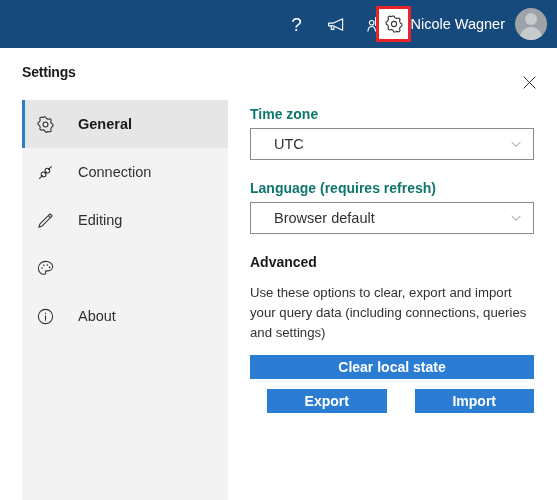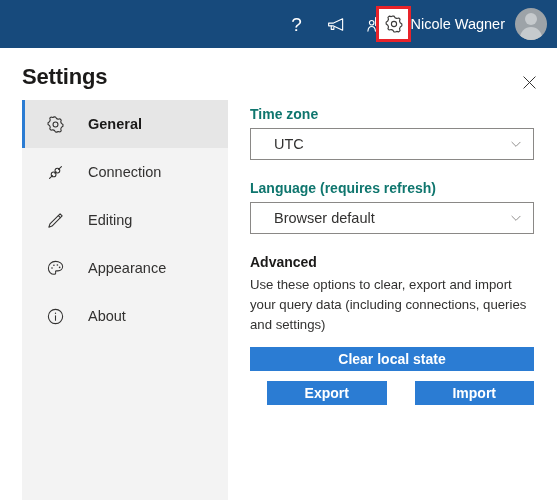--- a/index.html
+++ b/index.html
@@ -83,21 +83,21 @@
     transform: translateX(-50%);
     width: 22px; height: 18px;
     border-radius: 11px 11px 0 0;
     background: #c6cacd;
   }
 
   
   #panel-title {
     position: absolute;
     left: 22px; top: 64px;
-    font-size: 22px;
+    font-size: 14px;
     font-weight: bold;
     color: #1b1a19;
     letter-spacing: -0.2px;
   }
   #close-button {
     position: absolute;
     right: 16px; top: 70px;
     width: 24px; height: 24px;
     display: flex;
     align-items: center;
@@ -112,21 +112,21 @@
     left: 22px; top: 100px;
     width: 206px;
     height: 400px;
     background: #f3f3f3;
   }
   .nav-item {
     position: relative;
     height: 48px;
     display: flex;
     align-items: center;
-    padding-left: 22px;
+    padding-left: 12px;
     cursor: pointer;
   }
   .nav-item.selected {
     background: #e6e6e6;
   }
   .nav-item.selected::before {
     content: "";
     position: absolute;
     left: 0; top: 0;
     width: 3px; height: 48px;
@@ -180,21 +180,21 @@
   }
   .chev {
     color: #8a8886;
     display: flex;
     align-items: center;
   }
   #advanced-title {
     font-size: 14px;
     font-weight: bold;
     color: #1b1a19;
-    margin-bottom: 5px;
+    margin-bottom: 13px;
   }
   #advanced-desc {
     font-size: 13.2px;
     color: #323130;
     line-height: 20px;
     margin-bottom: 12px;
     width: 280px;
   }
   .btn {
     background: #2b7cd3;
@@ -307,21 +307,20 @@
   <div class="nav-item">
     <span class="nav-icon">
       <svg width="19" height="19" viewBox="0 0 24 24" fill="none" stroke="#323130" stroke-width="1.3" stroke-linecap="round" stroke-linejoin="round">
         <path d="M12 3 C6.8 3 3 6.9 3 11.8 C3 16.1 6.2 19.4 10.2 19.4 C11.6 19.4 12.3 18.6 12.3 17.7 C12.3 17.1 12 16.8 12 16.2 C12 15.5 12.6 15 13.4 15 L15.1 15 C18.4 15 21 12.6 21 9.6 C21 5.9 17 3 12 3 Z"></path>
         <circle cx="7.6" cy="11.4" r="1.05" fill="#323130" stroke="none"></circle>
         <circle cx="10" cy="7.9" r="1.05" fill="#323130" stroke="none"></circle>
         <circle cx="14.4" cy="7.6" r="1.05" fill="#323130" stroke="none"></circle>
         <circle cx="17.2" cy="10.6" r="1.05" fill="#323130" stroke="none"></circle>
       </svg>
     </span>
-    <span class="nav-label">Appearance</span>
   </div>
 
   <div class="nav-item">
     <span class="nav-icon">
       <svg width="19" height="19" viewBox="0 0 24 24" fill="none" stroke="#323130" stroke-width="1.35" stroke-linecap="round" stroke-linejoin="round">
         <circle cx="12" cy="12" r="9"></circle>
         <path d="M12 11 L12 16.6"></path>
         <circle cx="12" cy="7.9" r="0.85" fill="#323130" stroke="none"></circle>
       </svg>
     </span>

